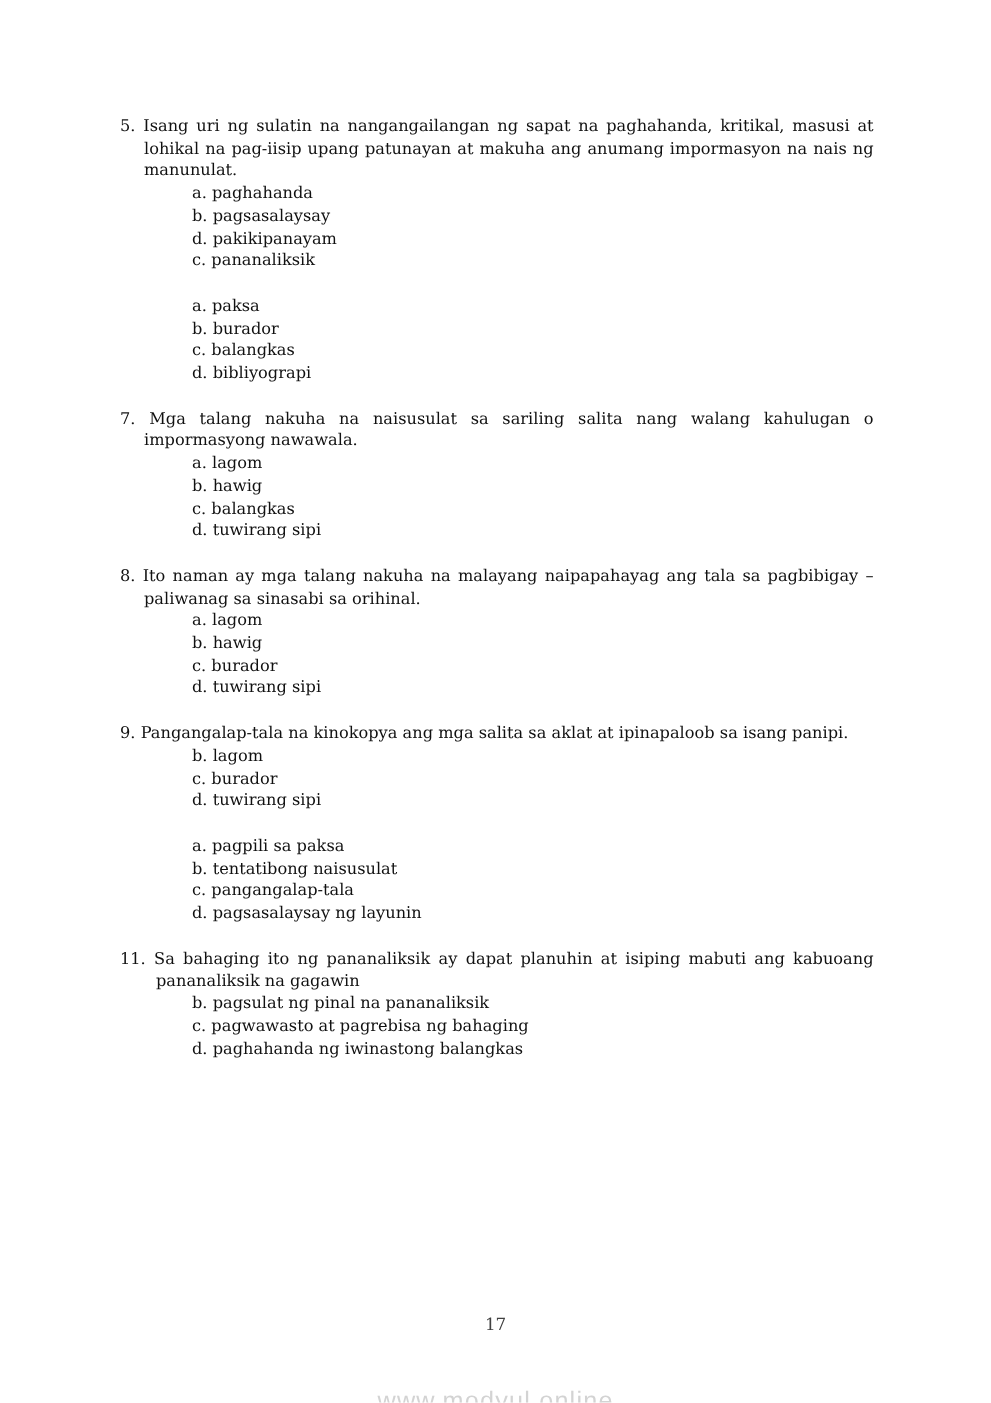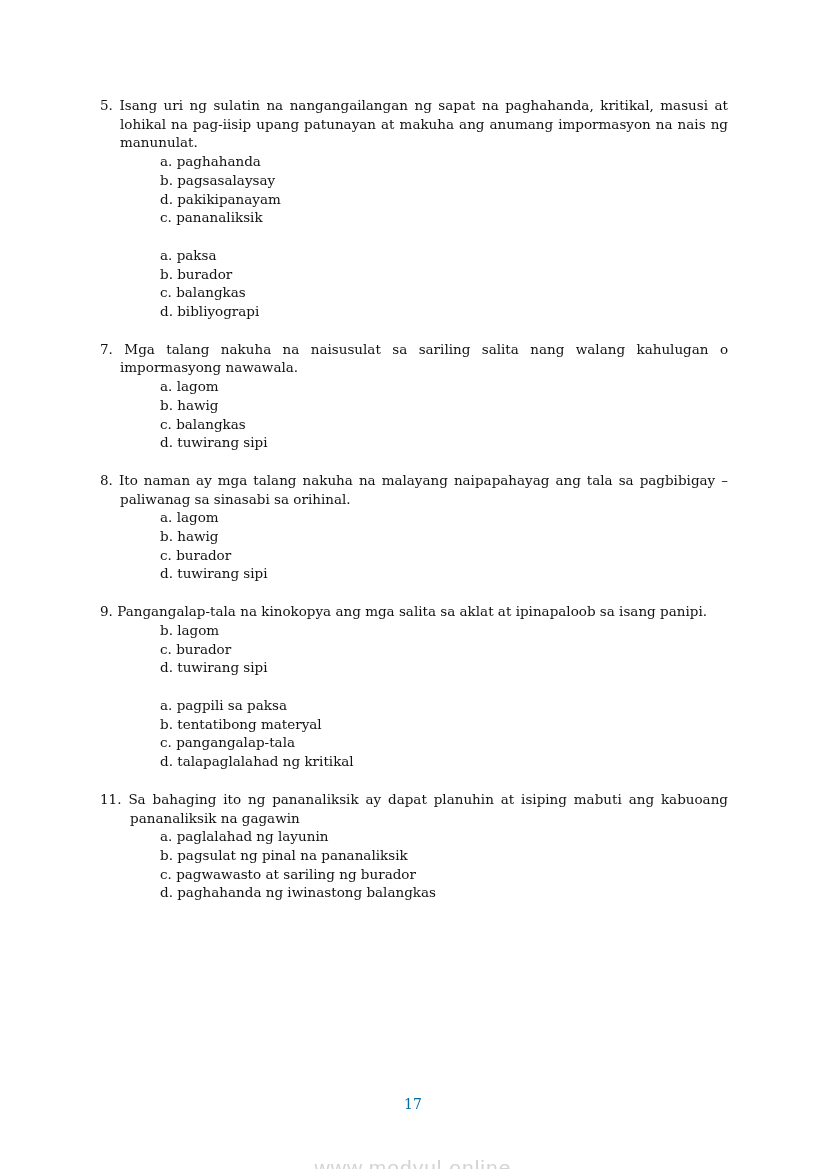--- a/index.html
+++ b/index.html
@@ -40,21 +40,21 @@
   .opts { padding-left: 60px; }
   .opt { white-space: nowrap; }
   .page-number {
     position: absolute;
     top: 1095px;
     left: 0;
     width: 826px;
     text-align: center;
     font-size: 14px;
     line-height: 18px;
-    color: #0369a1;
+    color: #404040;
   }
   .watermark {
     position: absolute;
     top: 1116px;
     left: 0;
     width: 826px;
     text-align: center;
     font-family: "Liberation Sans", sans-serif;
     font-size: 21px;
     line-height: 24px;
@@ -113,32 +113,31 @@
       <div class="opts">
         <div class="opt">b. lagom</div>
         <div class="opt">c. burador</div>
         <div class="opt">d. tuwirang sipi</div>
       </div>
     </div>
 
     <div class="q two-digit">
       <div class="opts">
         <div class="opt">a. pagpili sa paksa</div>
-        <div class="opt">b. tentatibong materyal</div>
+        <div class="opt">b. tentatibong naisusulat</div>
         <div class="opt">c. pangangalap-tala</div>
-        <div class="opt">d. talapaglalahad ng kritikal</div>
+        <div class="opt">d. pagsasalaysay ng layunin</div>
       </div>
     </div>
 
     <div class="q two-digit">
       <p class="qpara"><span class="qnum">11.</span> <span class="qbody">Sa bahaging ito ng pananaliksik ay dapat planuhin at isiping mabuti ang kabuoang pananaliksik na gagawin</span></p>
       <div class="opts">
-        <div class="opt">a. paglalahad ng layunin</div>
         <div class="opt">b. pagsulat ng pinal na pananaliksik</div>
-        <div class="opt">c. pagwawasto at sariling ng burador</div>
+        <div class="opt">c. pagwawasto at pagrebisa ng bahaging</div>
         <div class="opt">d. paghahanda ng iwinastong balangkas</div>
       </div>
     </div>
 
   </div>
 
   <div class="page-number">17</div>
   <div class="watermark">www.modyul.online</div>
 </div>
 

